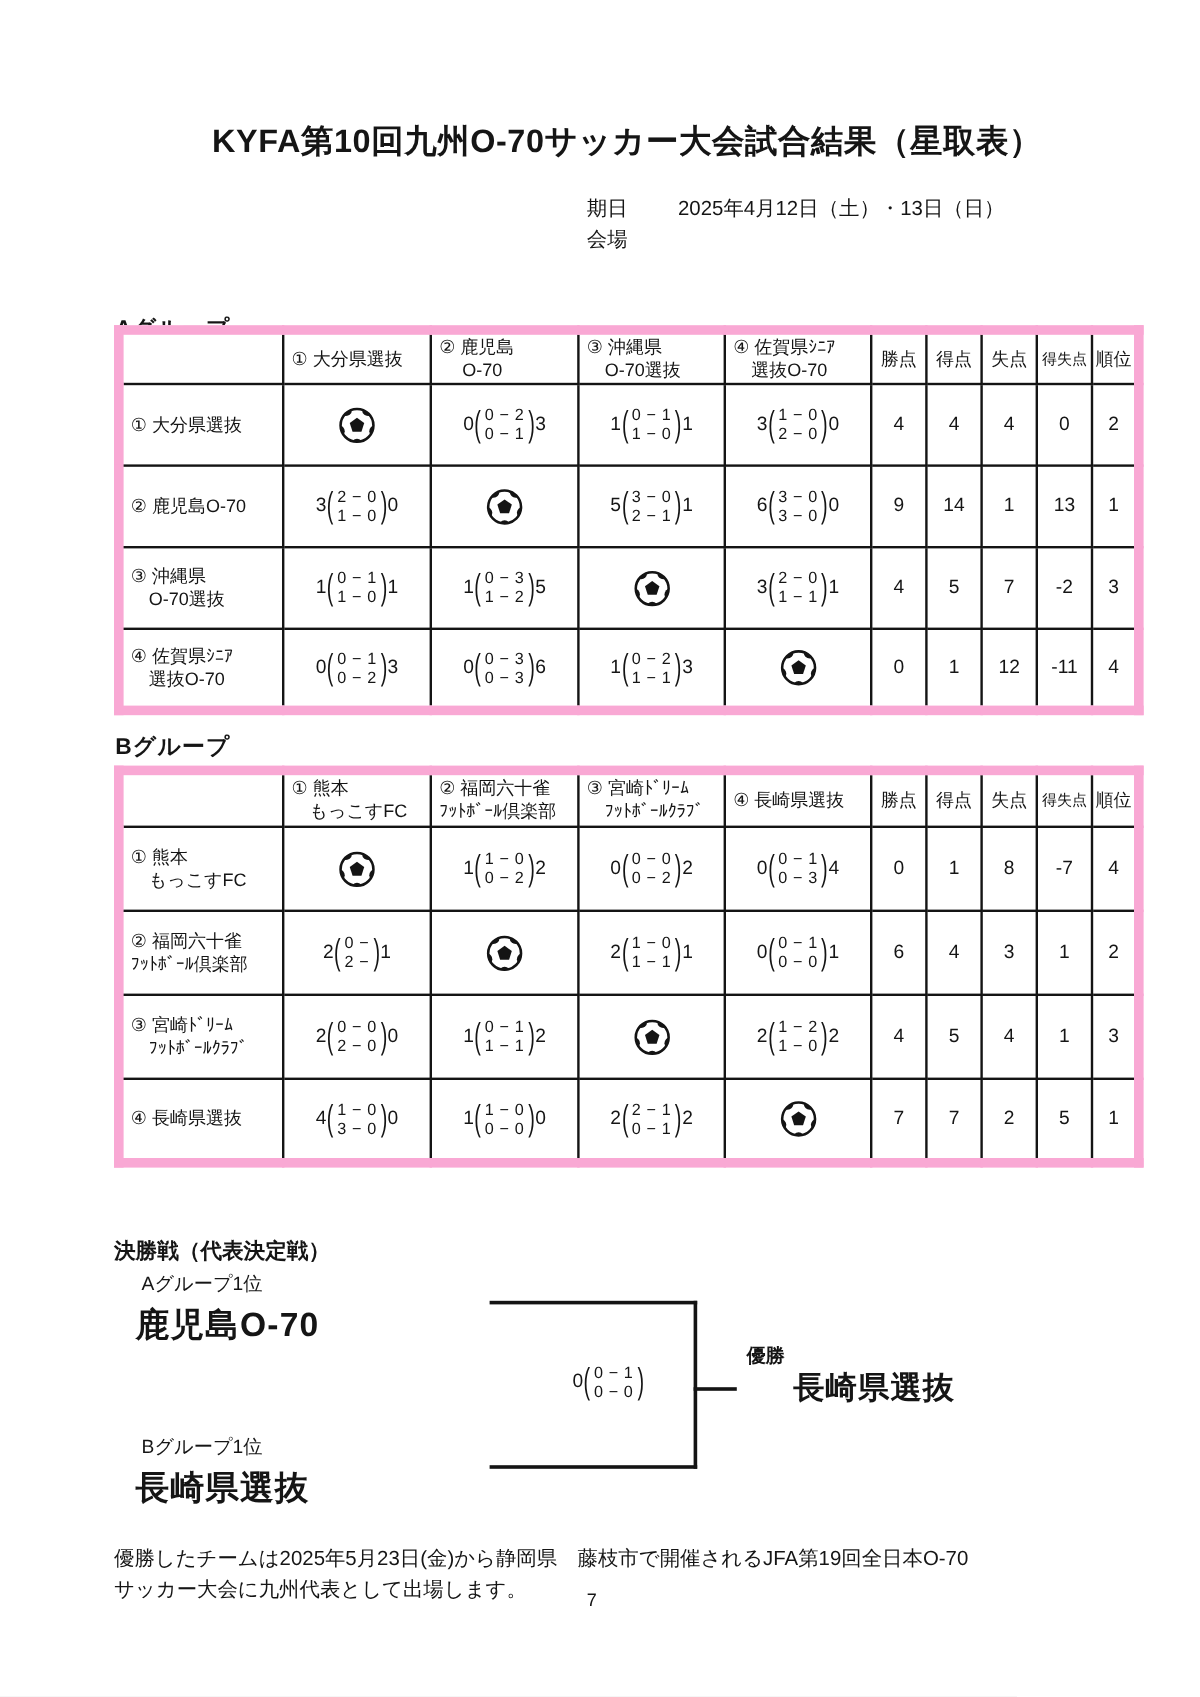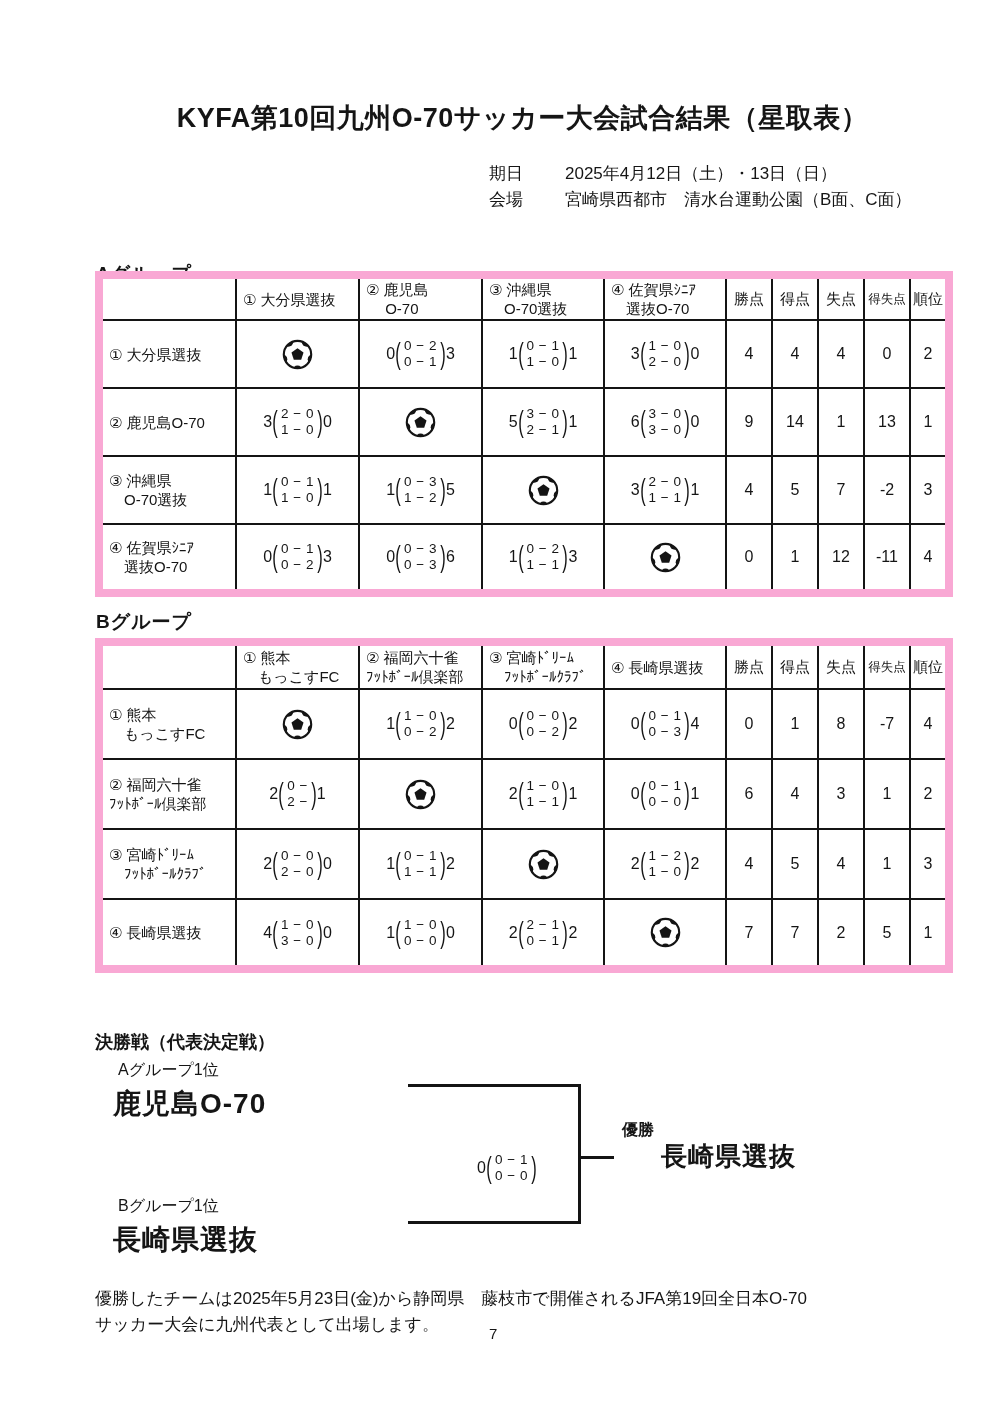--- a/index.html
+++ b/index.html
@@ -33,21 +33,21 @@
   .tline{white-space:pre;font-size:15px;line-height:19px;font-weight:500;}
 
   .stat-h{font-size:15px;text-align:center;font-weight:500;}
   .stat-h.small{font-size:12.5px;}
   td.stat{font-size:16px;text-align:center;font-weight:400;}
   td.match{text-align:center;}
 
   .score{display:flex;align-items:center;justify-content:center;}
   .agg{font-size:16px;}
   .par{font-size:30px;font-weight:300;line-height:1;transform:scaleX(0.55);margin:0 -2px;}
-  .halves{display:flex;flex-direction:column;align-items:flex-start;margin:16px 3px;}
+  .halves{display:flex;flex-direction:column;align-items:flex-start;margin:0 3px;}
   .hline{font-size:13.5px;line-height:16px;white-space:pre;letter-spacing:0.5px;}
 
   svg.ball{width:33px;height:33px;vertical-align:middle;}
 
   .fheading{position:absolute;left:95px;top:1030px;font-size:18px;font-weight:700;}
   .slotlabel{position:absolute;font-size:16px;}
   #slot-a-label{left:118px;top:1060px;}
   #slot-b-label{left:118px;top:1196px;}
   .teambig{position:absolute;font-size:28px;font-weight:600;letter-spacing:1px;}
   #slot-a-team{left:113px;top:1085px;}
@@ -89,21 +89,20 @@
 
   <div class="title">KYFA第10回九州O-70サッカー大会試合結果（星取表）</div>
 
   <div class="meta">
     <div class="mrow">
       <span class="mlabel">期日</span>
       <span>2025年4月12日（土）・13日（日）</span>
     </div>
     <div class="mrow">
       <span class="mlabel">会場</span>
-      <span>宮崎県西都市　清水台運動公園（B面、C面）</span>
     </div>
   </div>
 
   <div class="glabel" id="glabel-a">Aグループ</div>
   <div id="table-a">
       <table class="grid tbA">
         <colgroup>
           <col style="width: 137px;">
           <col style="width: 123px;">
           <col style="width: 123px;">

